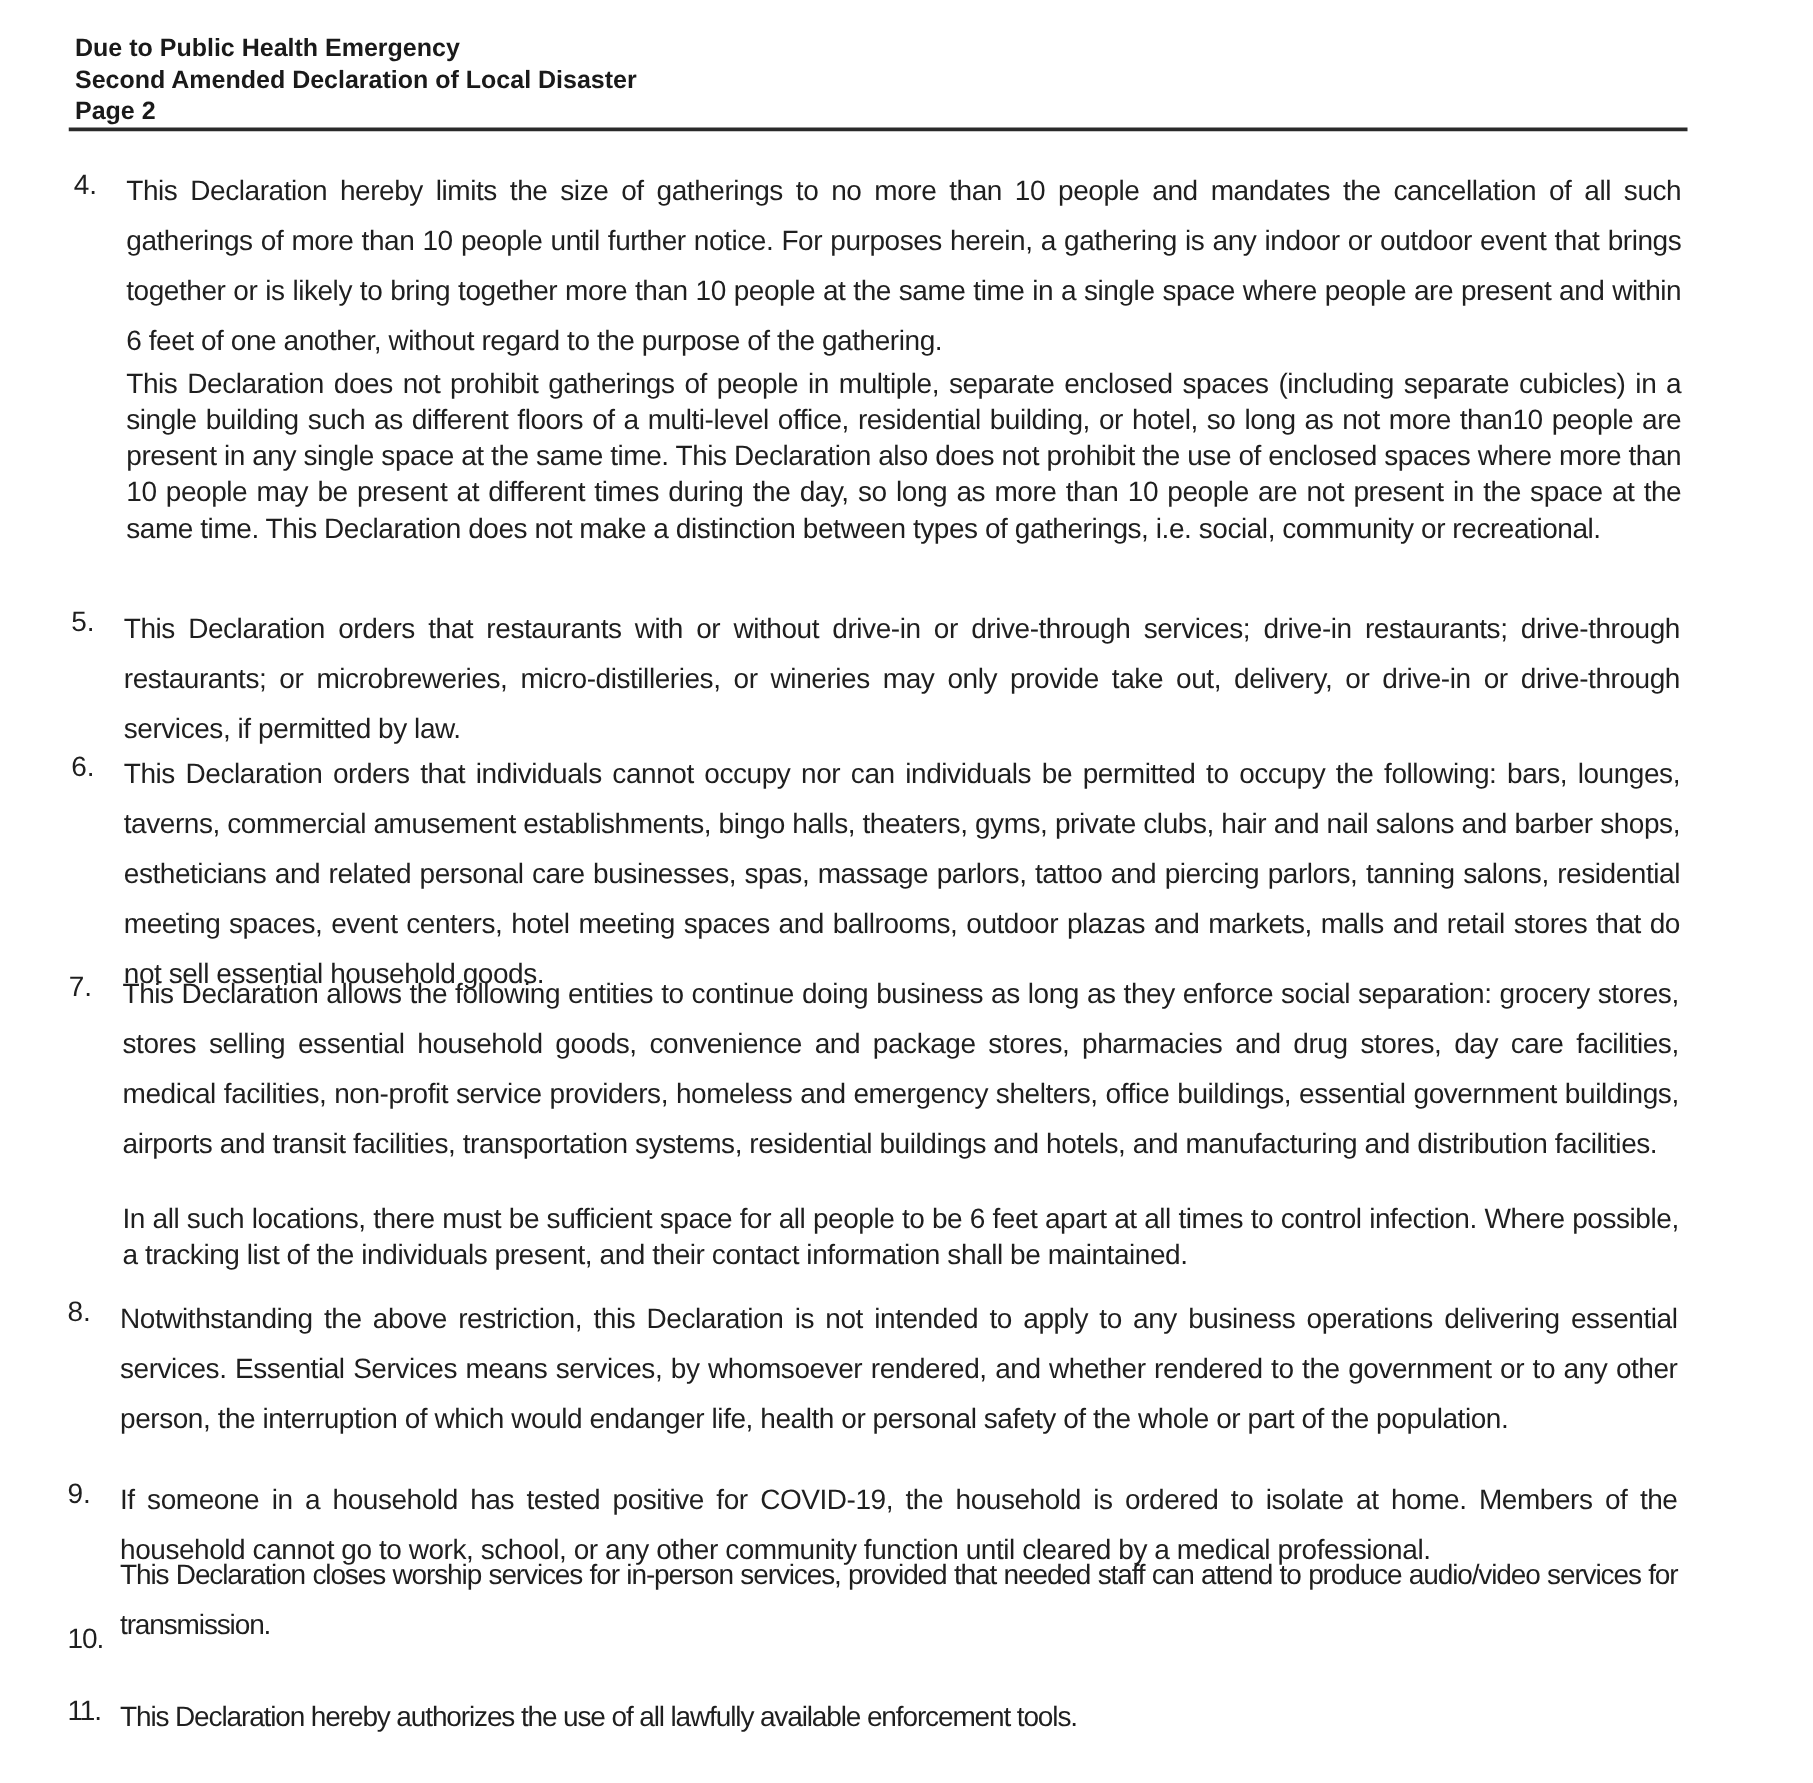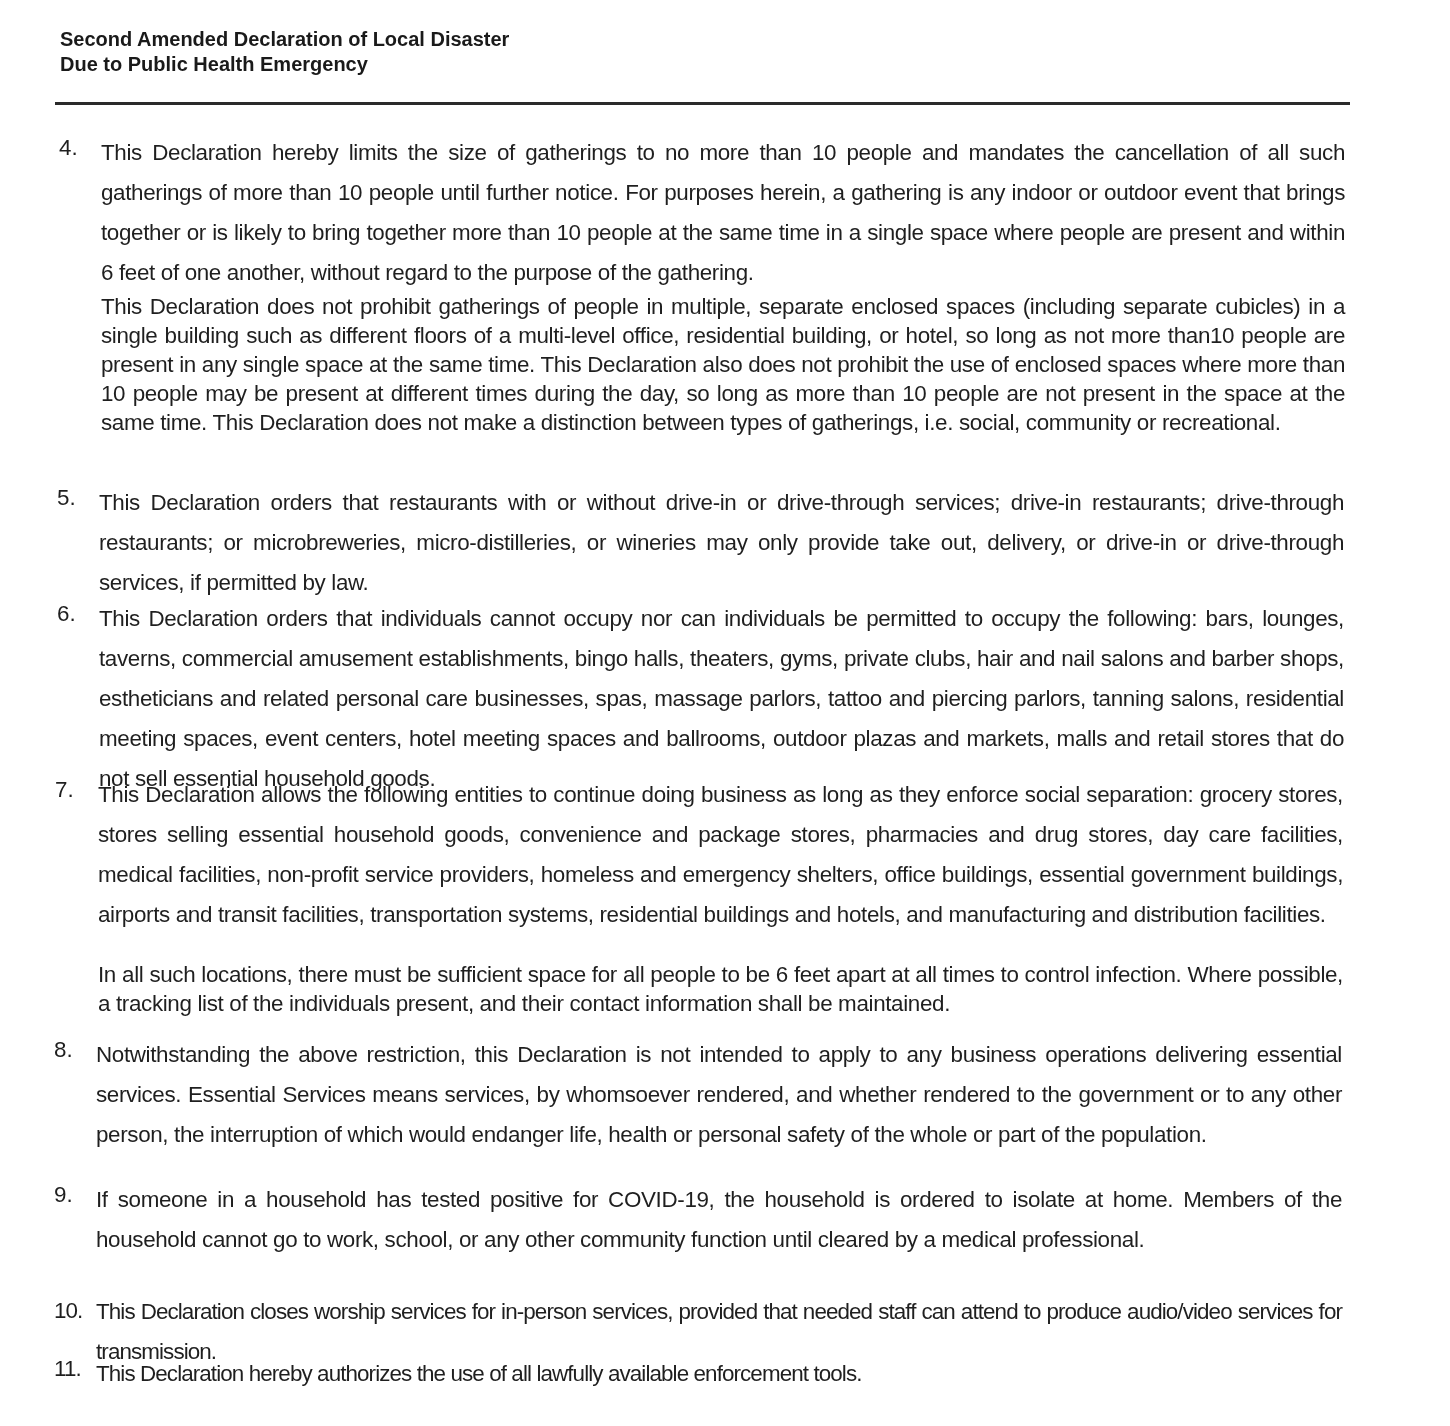--- a/index.html
+++ b/index.html
@@ -58,22 +58,23 @@
       text-align: justify;
       letter-spacing: -0.35px;
       margin-top: 12px;
     }
     .condensed { letter-spacing: -0.9px; }
   </style>
 </head>
 <body>
 
 <div class="page-header">
+  <div class="header-line">Due to Public Health Emergency</div>
   <div class="header-line">Second Amended Declaration of Local Disaster</div>
-  <div class="header-line">Due to Public Health Emergency</div>
+  <div class="header-line">Page 2</div>
 </div>
 <div class="header-rule"></div>
 
 <div class="content">
 
   <div class="item-num" style="left:59px; top:133px;">4.</div>
   <div class="item" style="left:101px; top:133px; width:1244px;">This Declaration hereby limits the size of gatherings to no more than 10 people and mandates the cancellation of all such gatherings of more than 10 people until further notice. For purposes herein, a gathering is any indoor or outdoor event that brings together or is likely to bring together more than 10 people at the same time in a single space where people are present and within 6 feet of one another, without regard to the purpose of the gathering.</div>
   <div class="para" style="left:101px; top:280px; width:1244px;">This Declaration does not prohibit gatherings of people in multiple, separate enclosed spaces (including separate cubicles) in a single building such as different floors of a multi-level office, residential building, or hotel, so long as not more than10 people are present in any single space at the same time. This Declaration also does not prohibit the use of enclosed spaces where more than 10 people may be present at different times during the day, so long as more than 10 people are not present in the space at the same time.  This Declaration does not make a distinction between types of gatherings, i.e. social, community or recreational.</div>
 
   <div class="item-num" style="left:57px; top:483px;">5.</div>
@@ -86,18 +87,18 @@
   <div class="item" style="left:98px; top:775px; width:1245px;">This Declaration allows the following entities to continue doing business as long as they enforce social separation: grocery stores, stores selling essential household goods, convenience and package stores, pharmacies and drug stores, day care facilities, medical facilities, non-profit service providers, homeless and emergency shelters, office buildings, essential government buildings, airports and transit facilities, transportation systems, residential buildings and hotels, and manufacturing and distribution facilities.</div>
   <div class="para" style="left:98px; top:948px; width:1245px;">In all such locations, there must be sufficient space for all people to be 6 feet apart at all times to control infection. Where possible, a tracking list of the individuals present, and their contact information shall be maintained.</div>
 
   <div class="item-num" style="left:54px; top:1035px;">8.</div>
   <div class="item" style="left:96px; top:1035px; width:1246px;">Notwithstanding the above restriction, this Declaration is not intended to apply to any business operations delivering essential services. Essential Services means services, by whomsoever rendered, and whether rendered to the government or to any other person, the interruption of which would endanger life, health or personal safety of the whole or part of the population.</div>
 
   <div class="item-num" style="left:54px; top:1180px;">9.</div>
   <div class="item" style="left:96px; top:1180px; width:1246px;">If someone in a household has tested positive for COVID-19, the household is ordered to isolate at home. Members of the household cannot go to work, school, or any other community function until cleared by a medical professional.</div>
 
   <div class="item-num condensed" style="left:54px; top:1296px;">10.</div>
-  <div class="item condensed" style="left:96px; top:1292px; width:1246px;">This Declaration closes worship services for in-person services, provided that needed staff can attend to produce audio/video services for transmission.</div>
+  <div class="item condensed" style="left:96px; top:1240px; width:1246px;">This Declaration closes worship services for in-person services, provided that needed staff can attend to produce audio/video services for transmission.</div>
 
   <div class="item-num condensed" style="left:54px; top:1354px;">11.</div>
   <div class="item condensed" style="left:96px; top:1354px; width:1246px;">This Declaration hereby authorizes the use of all lawfully available enforcement tools.</div>
 
 </div>
 
 </body></html>

